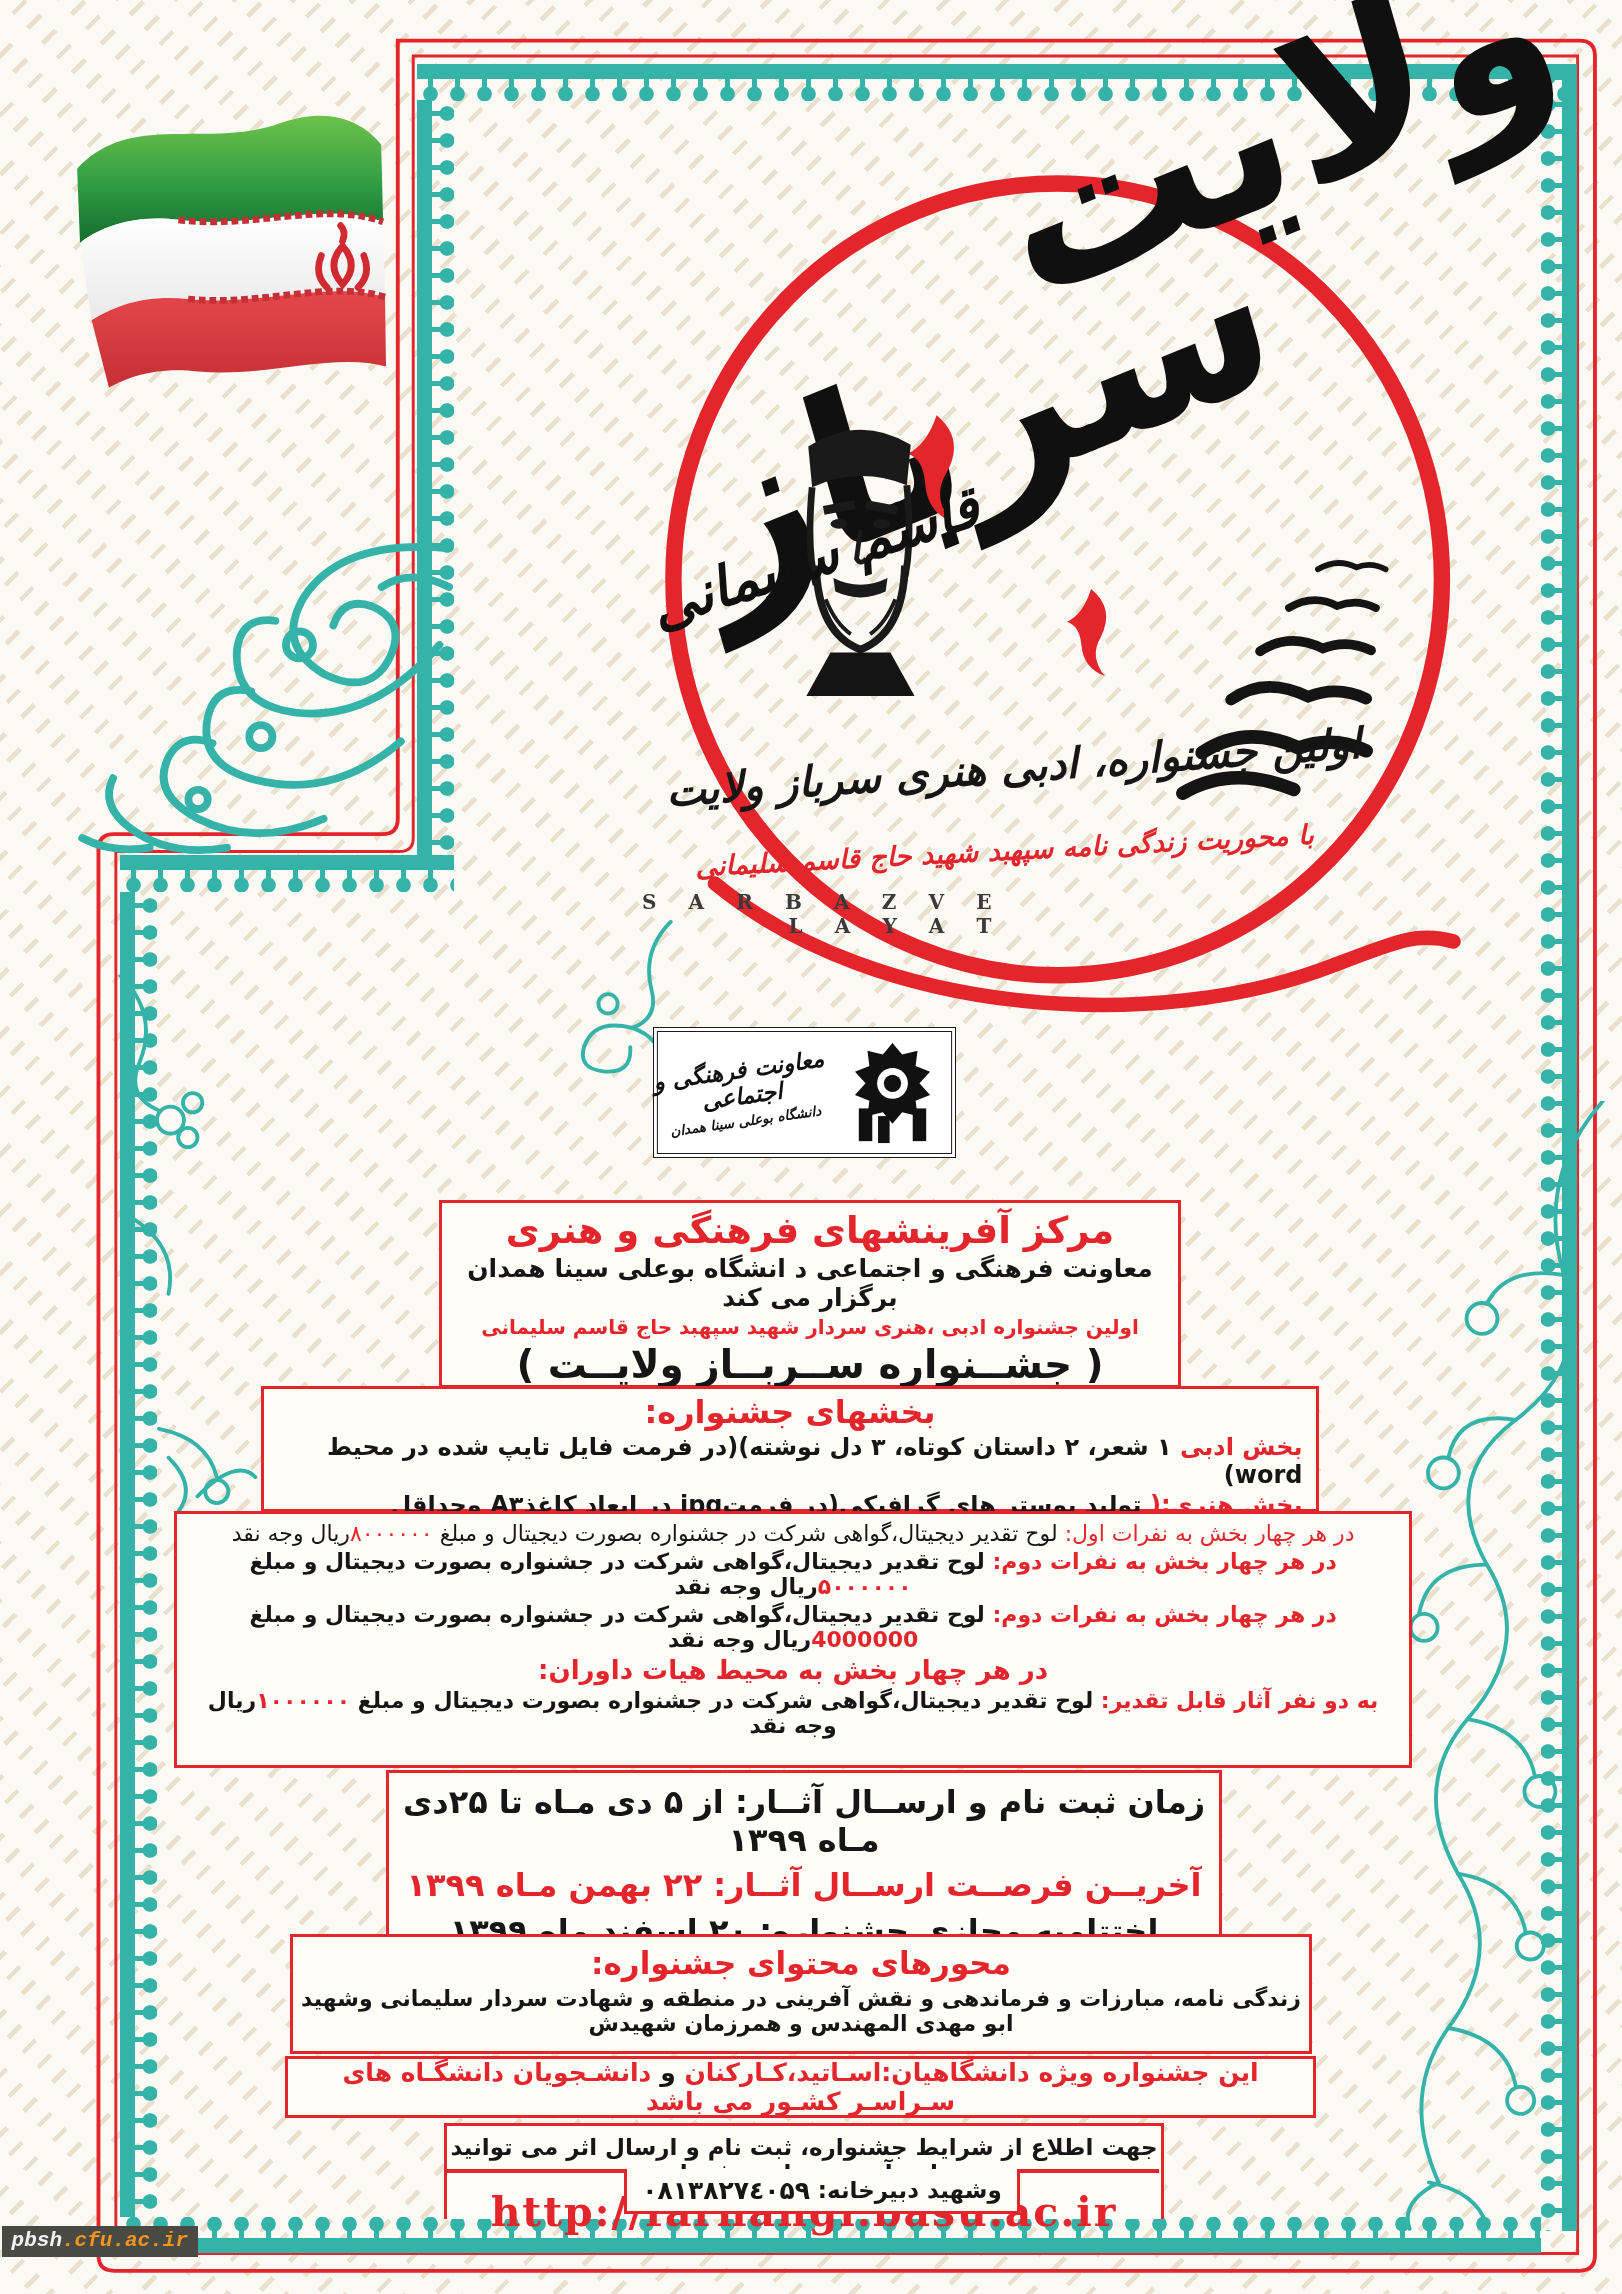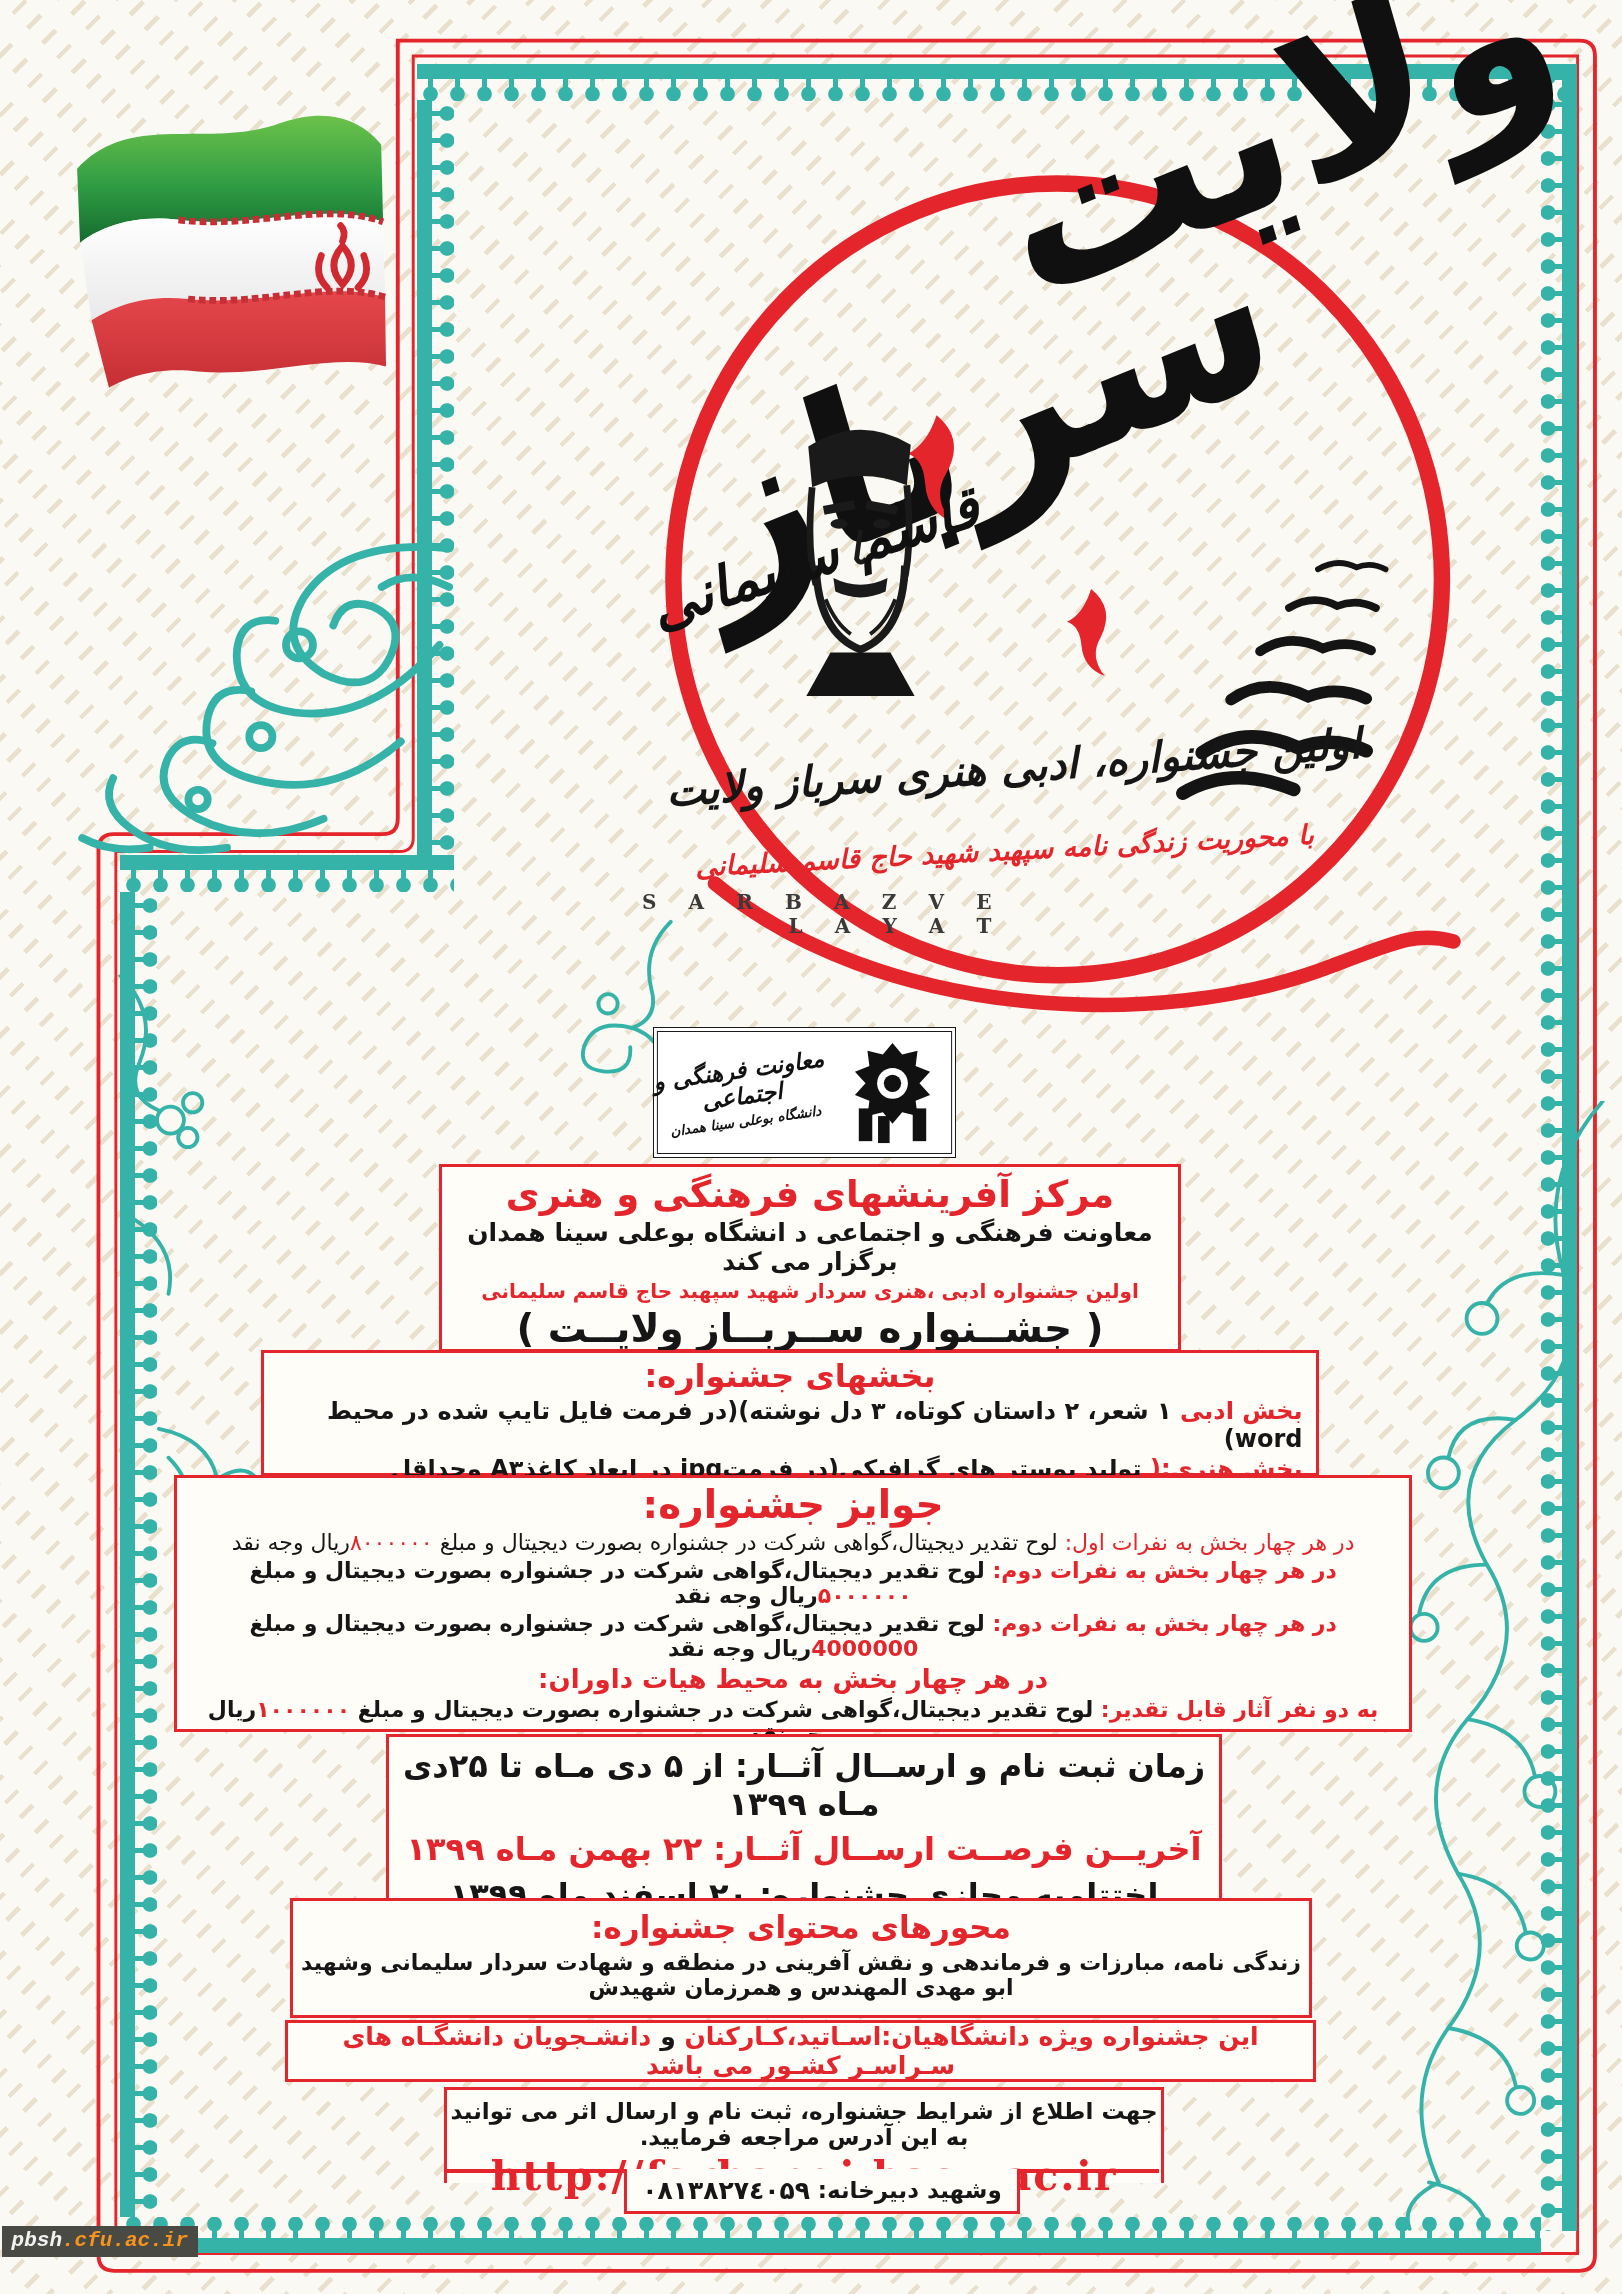--- a/index.html
+++ b/index.html
@@ -34,21 +34,21 @@
     background-size:13.5px 27px,9.7px 27px,15.4px 100%;
     background-position:23px 0,14.5px 0,0 0;}
   .cren-v.tl{background-image:
       radial-gradient(circle at 6.8px 13.5px,#35b3a9 6.8px,rgba(0,0,0,0) 7.7px),
       repeating-linear-gradient(0deg,rgba(0,0,0,0) 0 10.6px,#35b3a9 10.6px 16.4px,rgba(0,0,0,0) 16.4px 27px),
       linear-gradient(#35b3a9,#35b3a9);
     background-size:13.5px 27px,9.7px 27px,15.4px 100%;
     background-position:0 0,12.6px 0,21px 0;}
   
   .rbox{position:absolute;border:3.9px solid #e4252b;background:#fffdf8;
-        direction:rtl;text-align:center;color:#161616;}
+        direction:rtl;text-align:center;color:#161616;margin-top:36px;}
   .rd{color:#e4252b;}
   .bk{color:#161616;}
   .bold{font-weight:bold;}
   
   .box-title{font-weight:bold;color:#e4252b;}
   .calli{font-weight:bold;color:#101010;white-space:nowrap;}
   .nastaliq{font-style:italic;}
   .latin-sp{letter-spacing:12.6px;color:#3a3a3a;font-size:20px;font-weight:bold;
             font-family:"DejaVu Serif",serif;}
   .url{font-family:"DejaVu Serif",serif;font-weight:bold;color:#e4252b;}
@@ -238,21 +238,20 @@
       <span class="rd">بخش ادبی</span>
       <span class="bk">۱ شعر، ۲ داستان کوتاه، ۳ دل نوشته)(در فرمت فایل تایپ شده در محیط word)</span>
     </div>
     <div style="font-size:24px;font-weight:bold;text-align:right;margin-top:1.9px;">
       <span class="rd">بخش هنری:(</span>
       <span class="bk">تولید پوستر های گرافیکی(در فرمتjpg در ابعاد کاغذA۳ وحداقل رزولیشن۲۰۰  )</span>
     </div>
   </div>
 
   <div class="rbox" style="left:174px;top:1475px;width:1209px;height:243px;padding:3.9px 11.6px;">
-    <div class="box-title" style="font-size:39px;">جوایز جشنواره:</div>
     <div style="font-size:22px;font-weight:normal;margin-top:2.9px;">
       <span class="rd">در هر چهار بخش به نفرات اول:</span>
       <span class="bk">لوح تقدیر دیجیتال،گواهی شرکت در جشنواره بصورت دیجیتال و مبلغ</span>
       <span class="rd">۸۰۰۰۰۰۰</span><span class="bk">ریال وجه نقد</span>
     </div>
     <div style="font-size:22px;font-weight:bold;margin-top:2.9px;">
       <span class="rd">در هر چهار بخش به نفرات دوم:</span>
       <span class="bk">لوح تقدیر دیجیتال،گواهی شرکت در جشنواره بصورت دیجیتال و مبلغ</span>
       <span class="rd">۵۰۰۰۰۰۰</span><span class="bk">ریال وجه نقد</span>
     </div>

